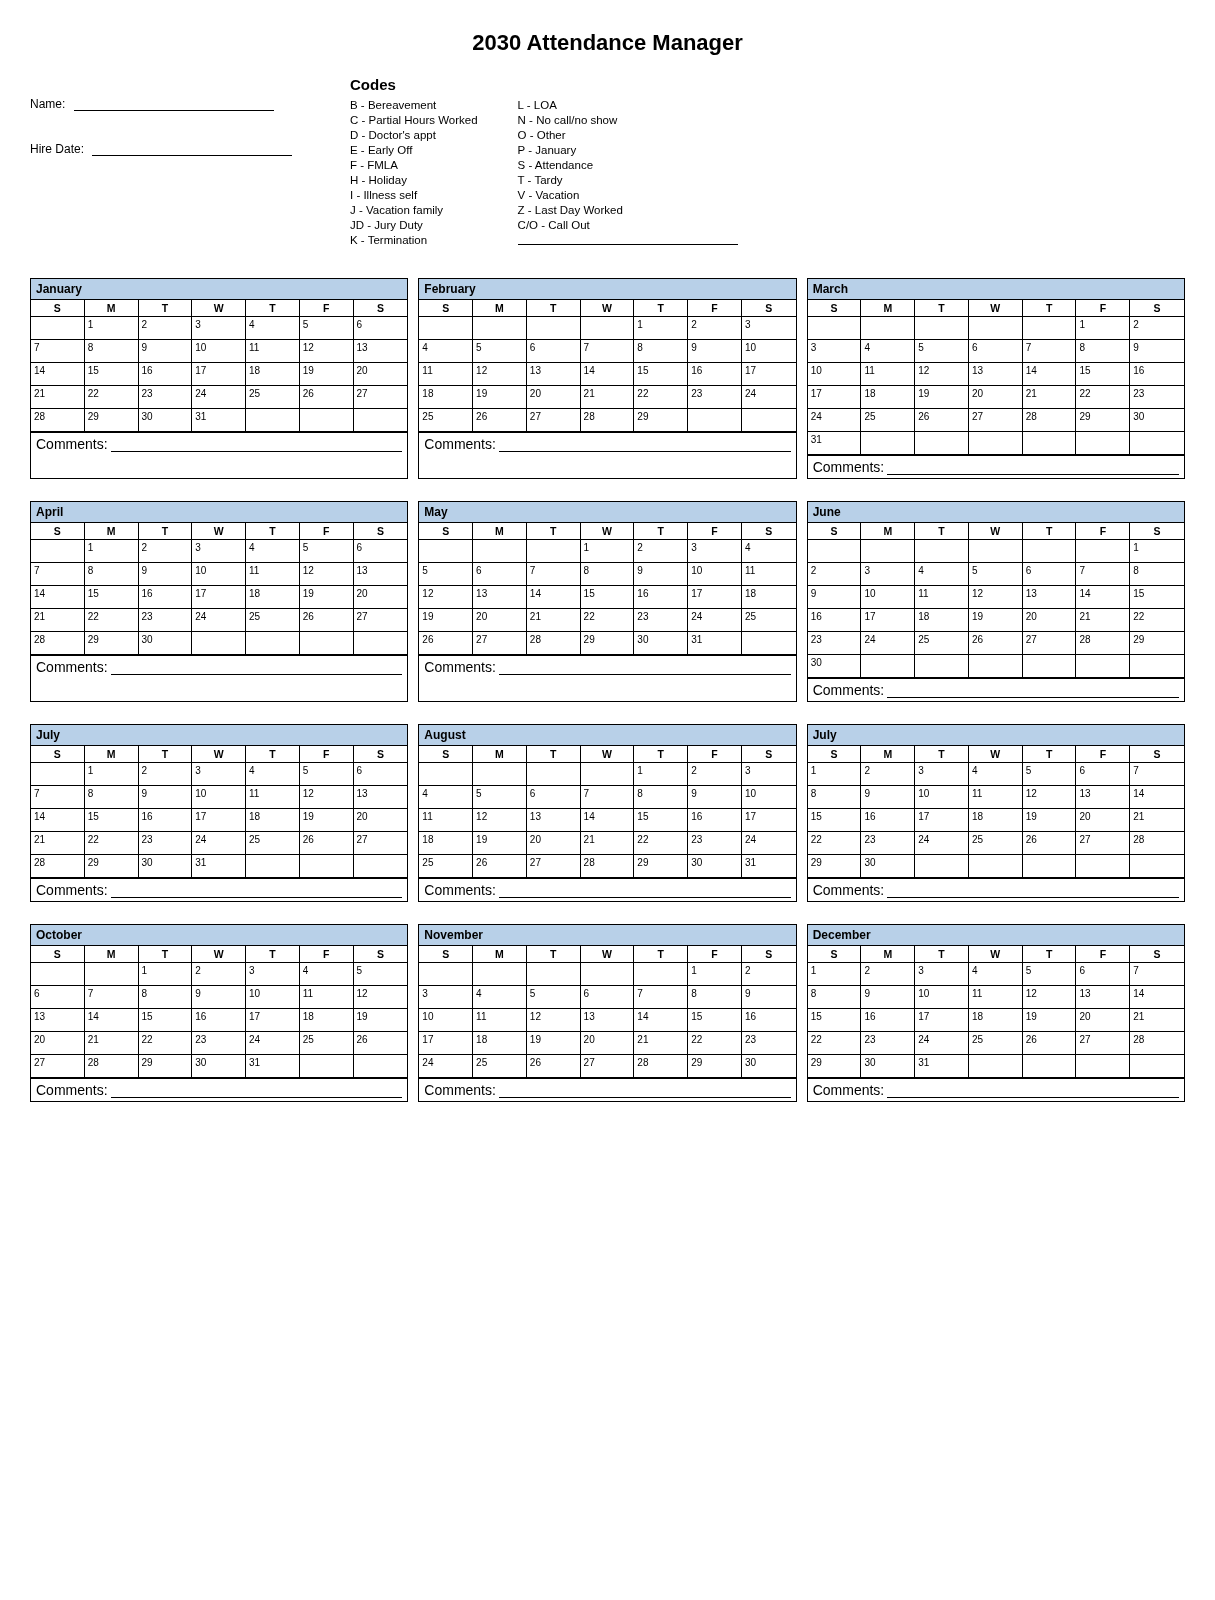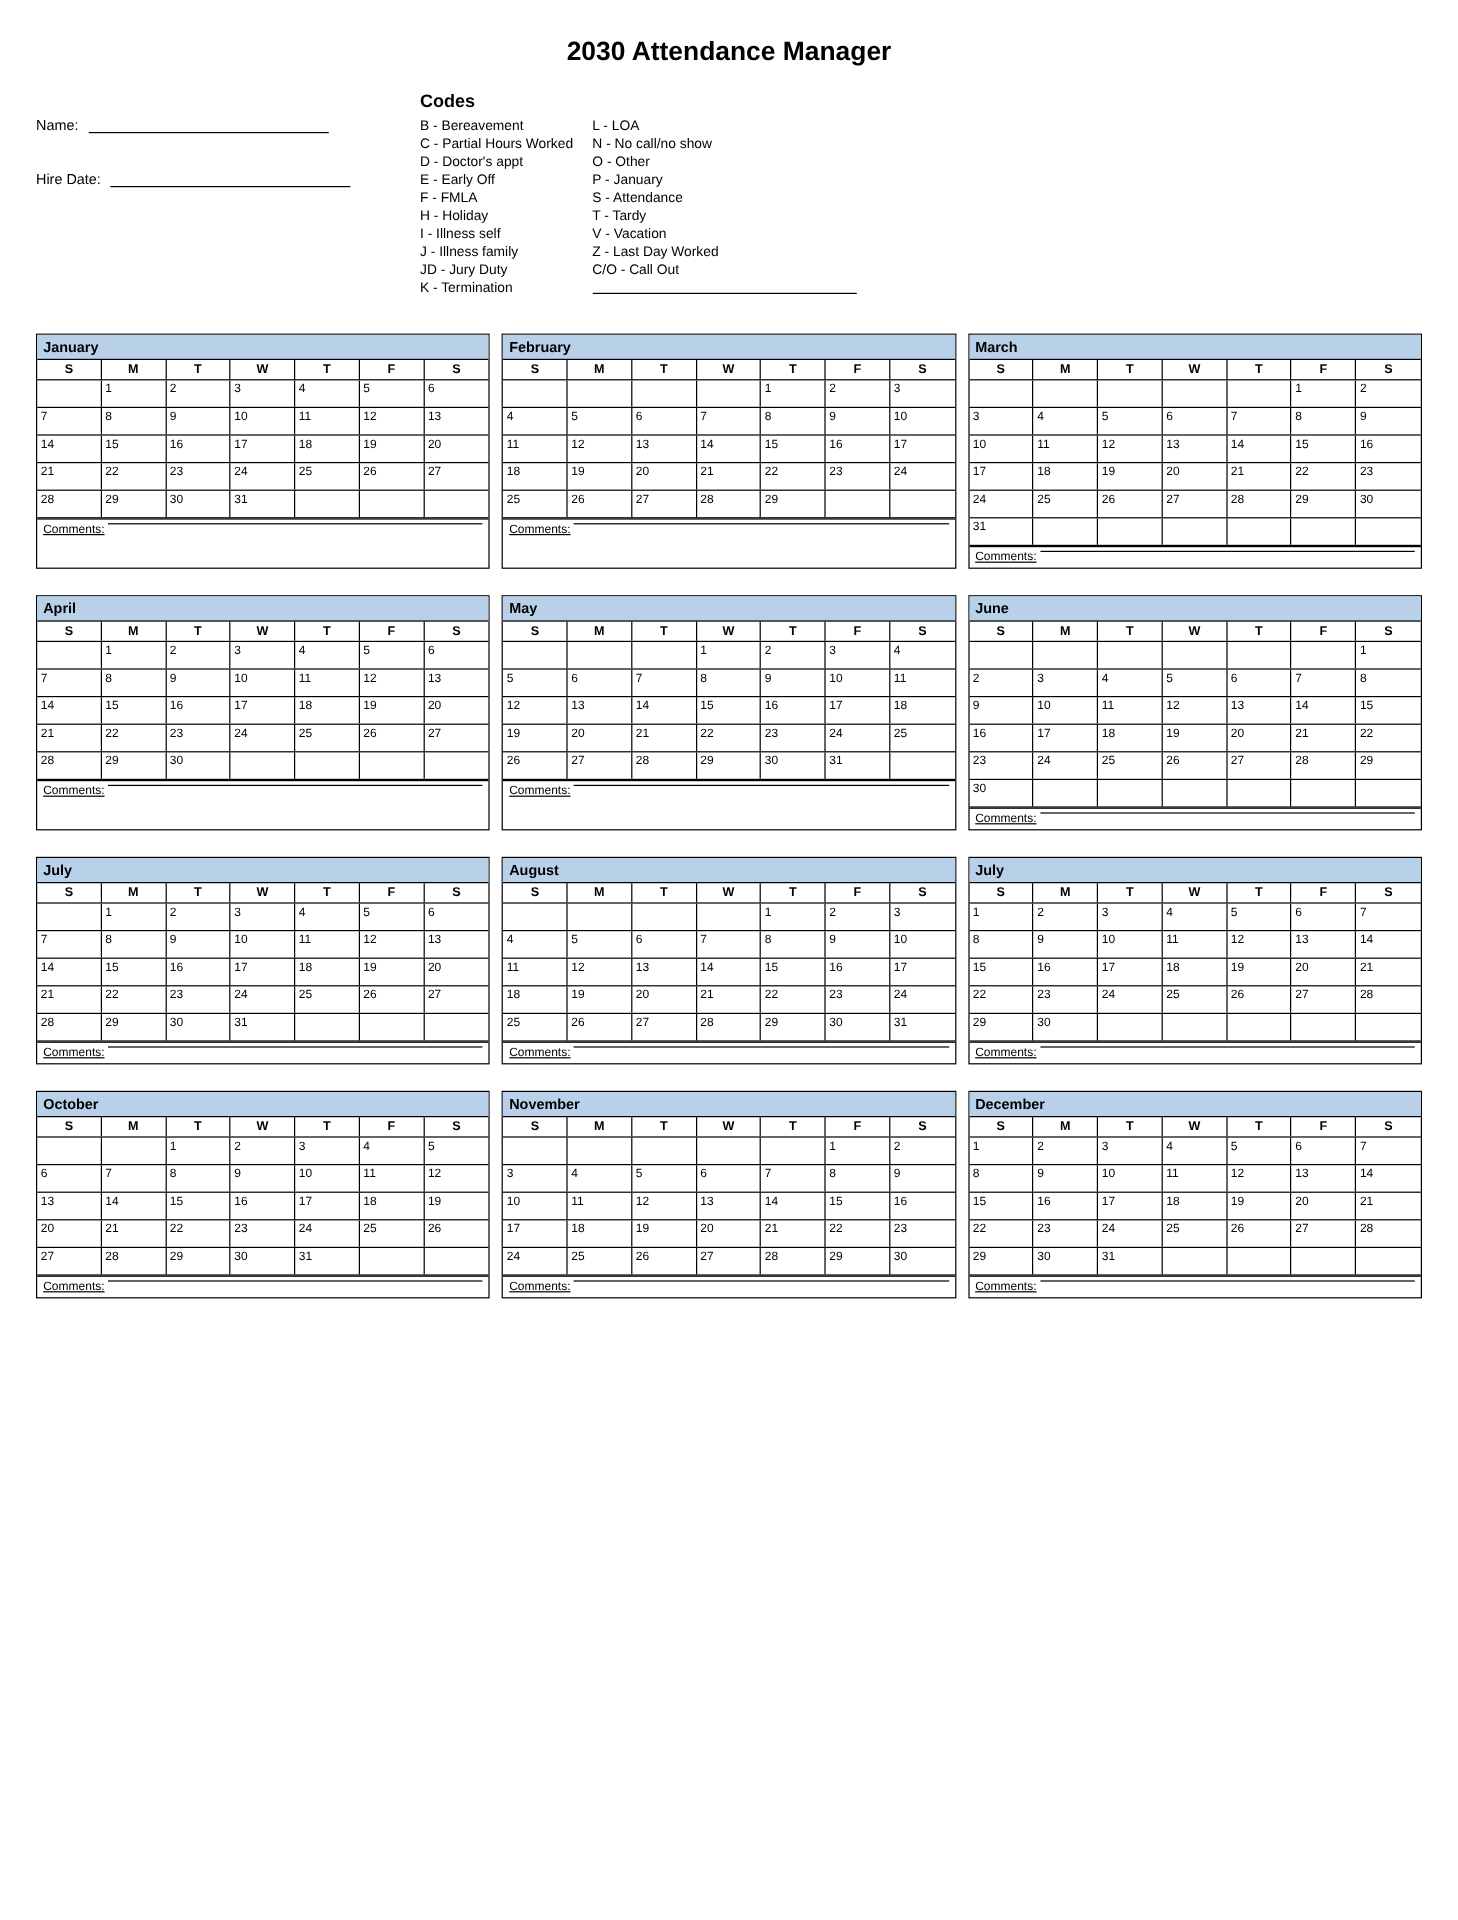--- a/index.html
+++ b/index.html
@@ -45,21 +45,21 @@
     .codes-section {
       flex: 1;
     }
     .codes-title {
       font-weight: bold;
       font-size: 15px;
       margin-bottom: 6px;
     }
     .codes-columns {
       display: flex;
-      gap: 16px;
+      gap: 40px;
     }
     .codes-col {
       display: flex;
       flex-direction: column;
       gap: 3px;
     }
     .codes-col div {
       font-size: 11.5px;
     }
     .separator-line {
@@ -113,26 +113,25 @@
       min-height: 22px;
       padding: 2px 3px;
       font-size: 10px;
       vertical-align: top;
     }
     .cal-cell:last-child {
       border-right: none;
     }
     .cal-comments {
       padding: 3px 5px;
-      font-size: 10px;
+      font-size: 14px;
       border-top: 1px solid #000;
       display: flex;
-      align-items: flex-start;
+      align-items: flex-end;
       gap: 3px;
-      text-decoration: underline;
     }
     .comments-line {
       display: inline-block;
       border-bottom: 1px solid #000;
       flex: 1;
     }
   </style>
 </head>
 <body>
 
@@ -154,21 +153,21 @@
     <div class="codes-title">Codes</div>
     <div class="codes-columns">
       <div class="codes-col" id="codes-left">
           <div>B - Bereavement</div>
           <div>C - Partial Hours Worked</div>
           <div>D - Doctor's appt</div>
           <div>E - Early Off</div>
           <div>F - FMLA</div>
           <div>H - Holiday</div>
           <div>I - Illness self</div>
-          <div>J - Illness family</div>
+          <div>J - Vacation family</div>
           <div>JD - Jury Duty</div>
           <div>K - Termination</div>
         </div>
       <div class="codes-col" id="codes-right">
           <div>L - LOA</div>
           <div>N - No call/no show</div>
           <div>O - Other</div>
           <div>P - January</div>
           <div>S - Attendance</div>
           <div>T - Tardy</div>

